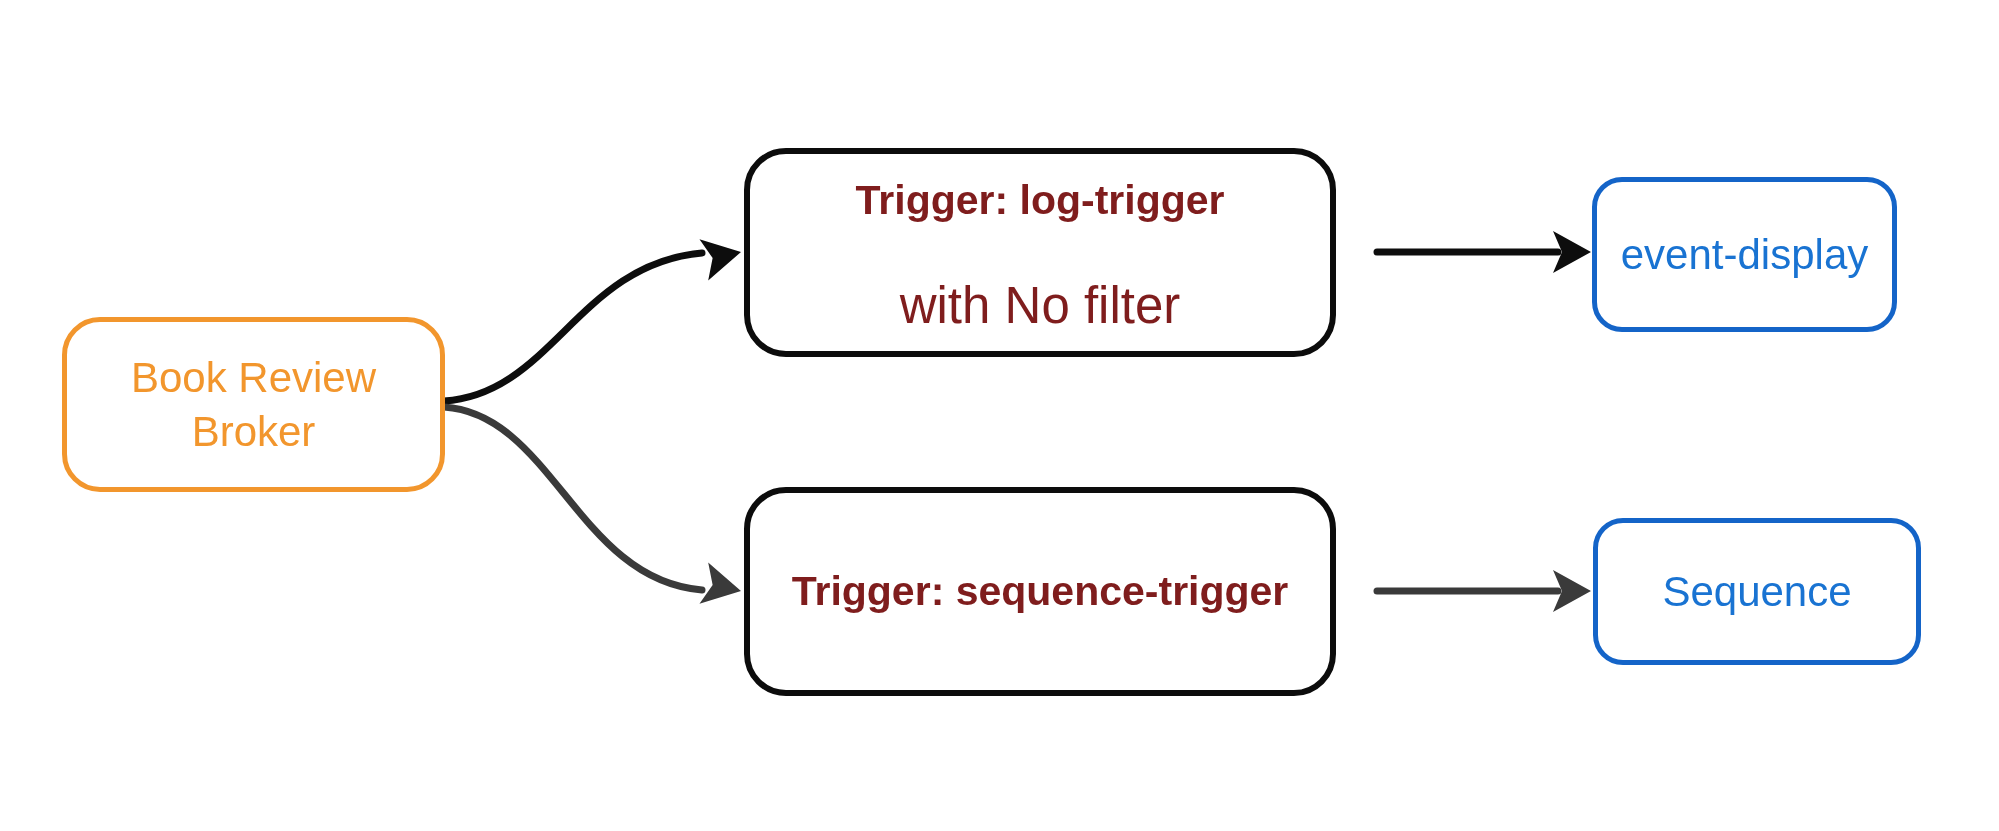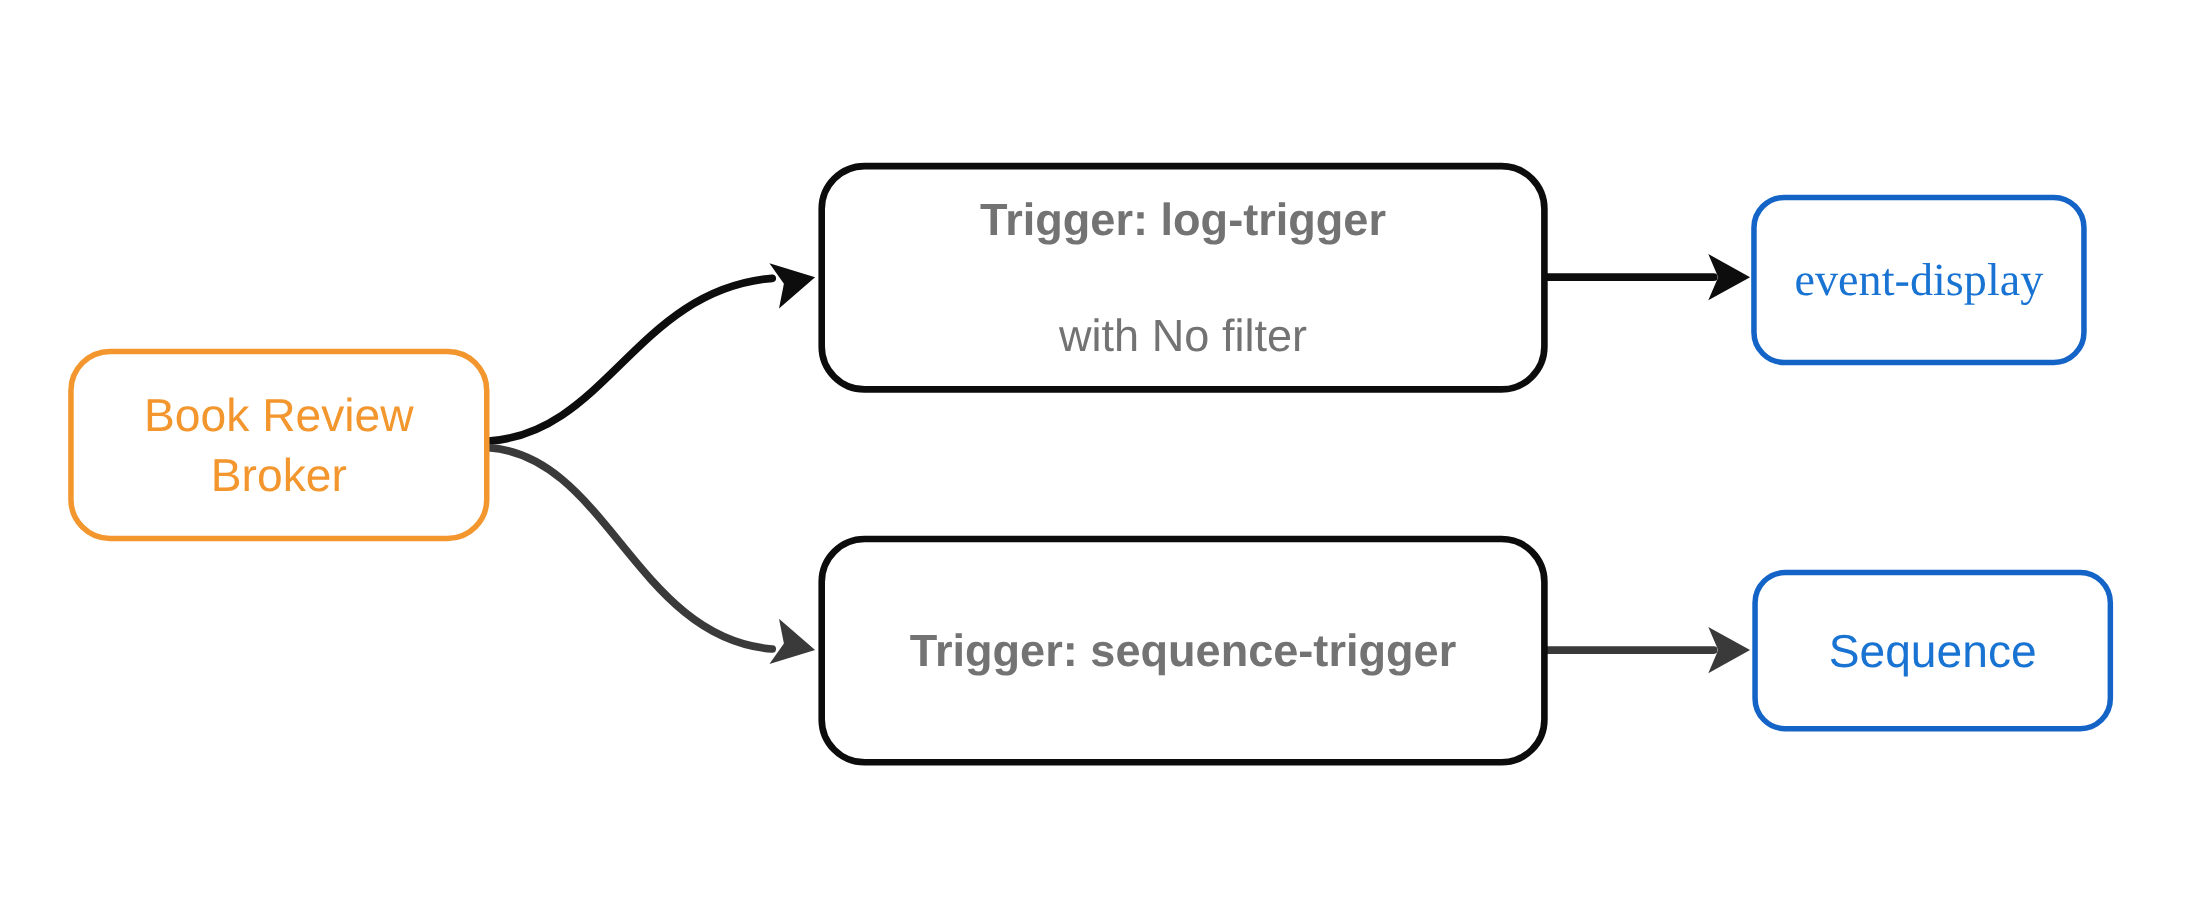--- a/index.html
+++ b/index.html
@@ -44,53 +44,52 @@
     border: 5px solid #F2962D;
     border-radius: 38px;
     color: #F2962D;
     font-size: 42px;
     line-height: 54px;
     padding: 0 44px;
     text-align: center;
   }
   .node-trigger {
     left: 744px;
-    width: 663px;
+    width: 592px;
     height: 209px;
     border: 6px solid #0C0C0C;
     border-radius: 42px;
-    color: #737373;
+    color: #7f1d1d;
   }
   .node-trigger-log { top: 148px; }
   .node-trigger-seq { top: 487px; }
   .trigger-title {
     font-weight: bold;
     font-size: 41px;
     line-height: 57px;
     white-space: nowrap;
   }
   .trigger-subtitle {
-    font-size: 41px;
+    font-size: 51px;
     line-height: 57px;
     white-space: nowrap;
     margin-top: 48px;
   }
   .node-sink {
     border: 5px solid #1464C8;
     border-radius: 30px;
     color: #1973D2;
     font-size: 42px;
     white-space: nowrap;
   }
   .node-event-display {
     left: 1592px;
     top: 177px;
     width: 305px;
     height: 155px;
-    font-family: Liberation Serif, serif;
   }
   .node-sequence {
     left: 1593px;
     top: 518px;
     width: 328px;
     height: 147px;
   }
 </style>
 </head>
 <body>

